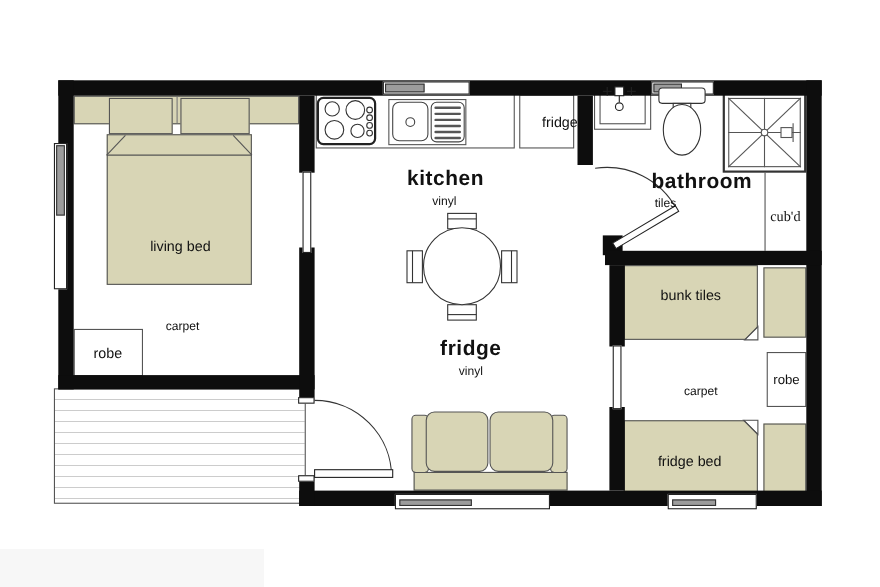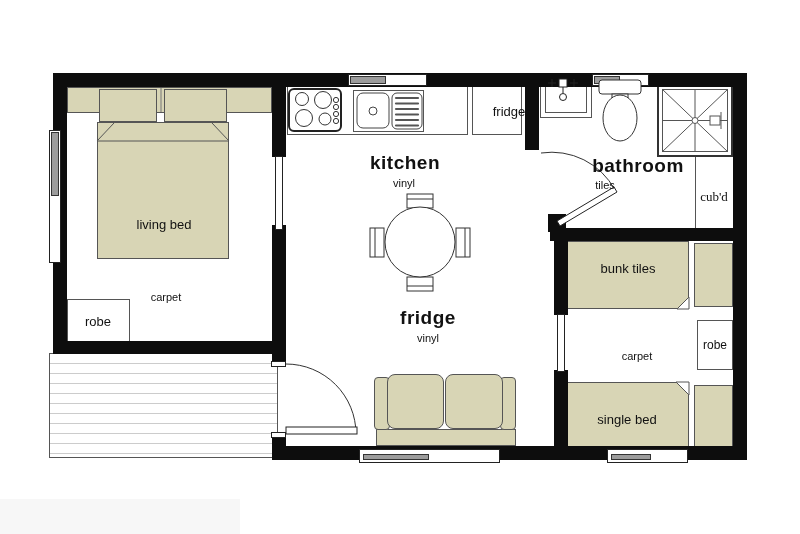--- a/index.html
+++ b/index.html
@@ -196,15 +196,15 @@
   <div class="label room-label" style="left:428px;top:318px;">fridge</div>
   <div class="label floor-label" style="left:428px;top:338px;">vinyl</div>
 
   <div class="label room-label" style="left:638px;top:166px;">bathroom</div>
   <div class="label floor-label" style="left:605px;top:185px;">tiles</div>
   <div class="label item-label" style="left:714px;top:197px;font-family:Liberation Serif, serif;">cub'd</div>
 
   <div class="label floor-label" style="left:637px;top:356px;">carpet</div>
   <div class="label item-label" style="left:628px;top:268px;">bunk tiles</div>
   <div class="label item-label" style="left:715px;top:345px;font-size:12px;">robe</div>
-  <div class="label item-label" style="left:627px;top:419px;">single bed</div>
+  <div class="label item-label" style="left:627px;top:419px;">fridge bed</div>
 
 </div>
 
 </body></html>

